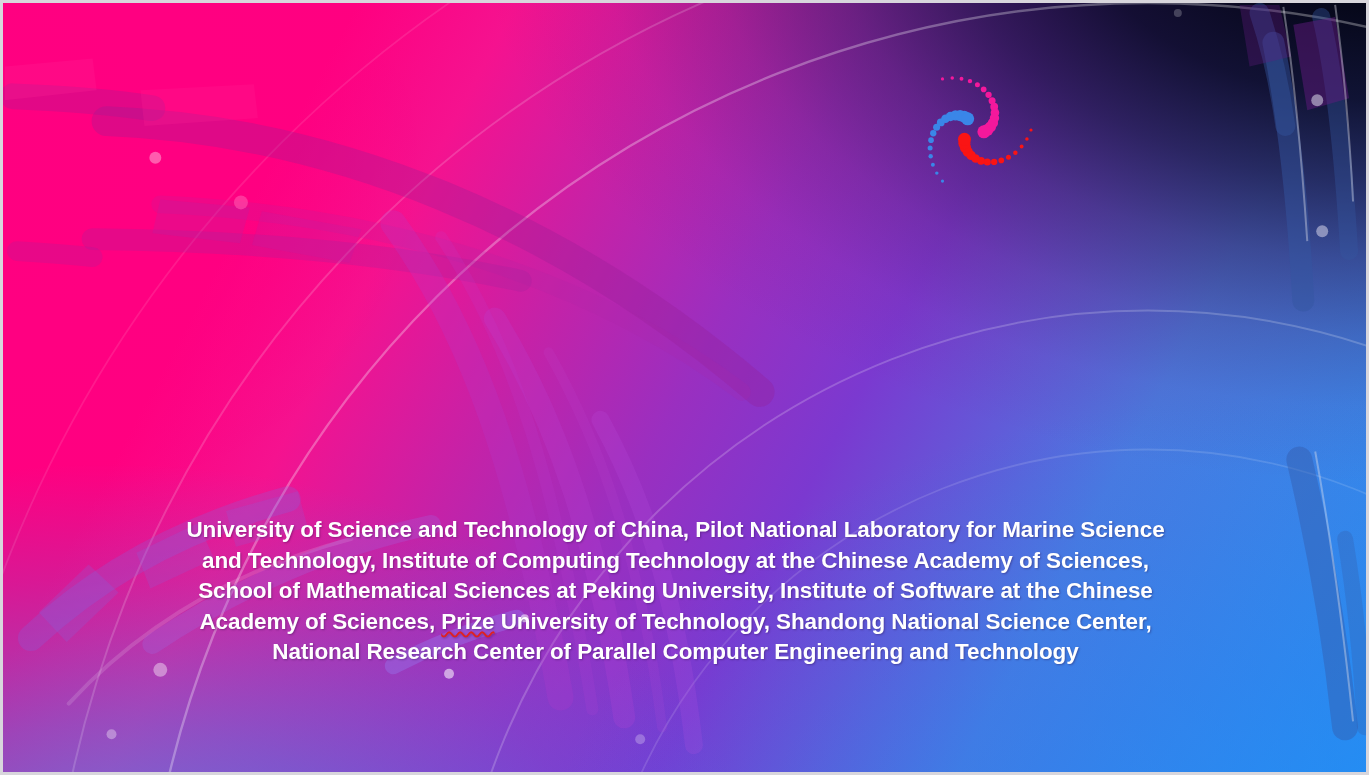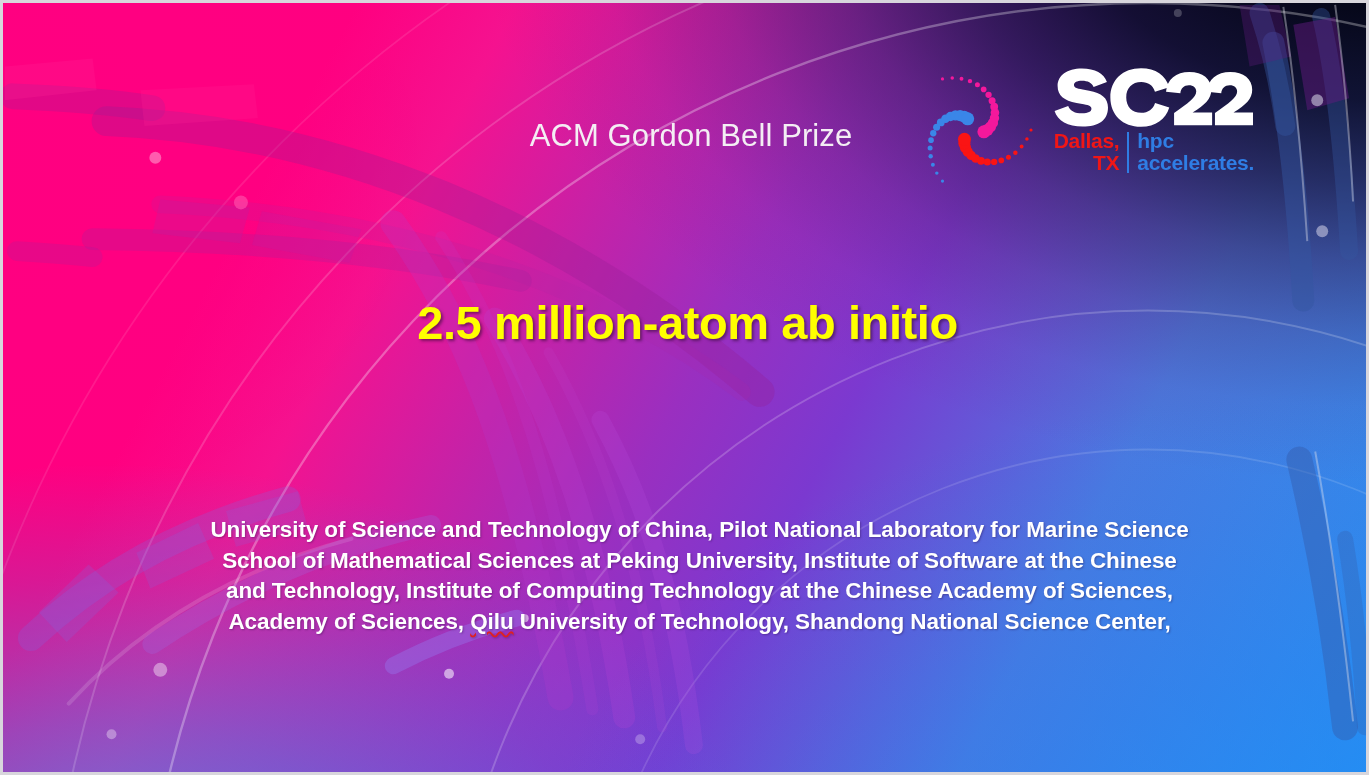--- a/index.html
+++ b/index.html
@@ -167,21 +167,21 @@
     font-size: 47px;
     line-height: 1.33;
     letter-spacing: -0.4px;
     text-shadow: 2px 2px 3px rgba(50,10,50,0.55);
   }
   #title .tline { display: block; white-space: nowrap; }
 
   
   #affil {
     position: absolute;
-    left: 72px;
+    left: 48px;
     top: 512px;
     width: 1249px;
     text-align: center;
     color: #ffffff;
     font-weight: bold;
     font-size: 22.5px;
     line-height: 30.5px;
     letter-spacing: -0.1px;
     text-shadow: 1px 1px 2px rgba(40,10,60,0.35);
   }
@@ -289,21 +289,20 @@
           <circle cx="1325" cy="230" r="6" fill="rgba(200,200,225,0.60)"></circle>
           <circle cx="640" cy="742" r="5" fill="rgba(255,255,255,0.26)"></circle>
           <circle cx="1180" cy="10" r="4" fill="rgba(255,255,255,0.22)"></circle>
         </g>
 
       </g>
     </svg>
   </div>
 
   <div id="prize">
-    <span>ACM Gordon Bell Prize</span>
   </div>
 
   <div id="sc-logo">
 
     <div id="sc-spiral">
       <svg viewBox="0 0 132 132" aria-hidden="true">
 
         <g id="spiralArms">
             <circle cx="125.00" cy="66.00" r="1.60" fill="#fa1414"></circle>
             <circle cx="120.93" cy="74.90" r="1.74" fill="#fa1414"></circle>
@@ -347,48 +346,26 @@
             <circle cx="88.95" cy="48.63" r="4.30" fill="#f4189c"></circle>
             <circle cx="88.47" cy="54.09" r="4.71" fill="#f4189c"></circle>
             <circle cx="86.91" cy="58.92" r="5.14" fill="#f4189c"></circle>
             <circle cx="84.46" cy="62.91" r="5.58" fill="#f4189c"></circle>
             <circle cx="81.36" cy="65.92" r="6.03" fill="#f4189c"></circle>
             <circle cx="77.86" cy="67.86" r="6.50" fill="#f4189c"></circle>
           </g>
       </svg>
     </div>
 
-    <div id="sc-word">
-      <svg viewBox="0 0 206 62" aria-hidden="true">
-        <g fill="#ffffff">
-
-          <path d="M30.5 1.5c13.5 0 22.5 5 25.5 13.8l-13.6 5.2c-1.7-4.3-6-6.4-11.8-6.4-5.3 0-8.2 1.6-8.2 4.2 0 2.4 2.2 3.4 8.9 4.6l6.6 1.2c12.6 2.3 19.2 7.3 19.2 17.2C57.1 54.6 47 60.8 31.3 60.8 16 60.8 5.6 55 2.6 44.9l13.9-5.2c1.9 5 6.9 7.6 14.1 7.6 6.3 0 9.6-1.7 9.6-4.6 0-2.3-1.8-3.5-7.8-4.6l-7.4-1.4C12.3 34.3 5.7 29.2 5.7 19.4 5.7 8.4 15.3 1.5 30.5 1.5z"></path>
-
-          <path d="M90.8 1.3c14.9 0 25.2 7.2 28.7 19.3l-14.5 4.6c-2-6.3-6.9-9.8-14-9.8-9.4 0-15.3 6.1-15.3 15.7S81.6 46.7 91 46.7c7.2 0 12.1-3.6 14.1-10l14.5 4.6C116 53.5 105.7 60.9 90.7 60.9 72.1 60.9 59.5 48.8 59.5 31S72.2 1.3 90.8 1.3z"></path>
-
-          <path d="M124.5 46.9c14.3-9.8 22.6-15.8 22.6-21.8 0-4-2.8-6.6-7.5-6.6-5.1 0-8.2 3-8.7 8.4l-14.6-1.6C117.2 12.5 126.6 5 140.1 5c13.6 0 22.4 7.2 22.4 18.1 0 9.2-6.4 15.4-19.1 23.3h19.9v13.1h-38.8V46.9z"></path>
-
-          <path d="M166.2 46.9c14.3-9.8 22.6-15.8 22.6-21.8 0-4-2.8-6.6-7.5-6.6-5.1 0-8.2 3-8.7 8.4l-14.6-1.6C158.9 12.5 168.3 5 181.8 5c13.6 0 22.4 7.2 22.4 18.1 0 9.2-6.4 15.4-19.1 23.3h19.9v13.1h-38.8V46.9z"></path>
-        </g>
-      </svg>
-
-      <div class="sc-tag">
-        <div class="sc-city">Dallas,
-TX</div>
-        <div class="sc-rule"></div>
-        <div class="sc-hpc">hpc
-accelerates.</div>
-      </div>
-    </div>
   </div>
 
   <h1 id="title">
-    <span class="tline">2.5 million-atom ab initio</span>
   </h1>
 
   <div id="affil">
     <span class="aline">University of Science and Technology of China, Pilot National Laboratory for Marine Science</span>
+    <span class="aline">and Technology, Institute of Computing Technology at the Chinese Academy of Sciences,</span>
     <span class="aline">School of Mathematical Sciences at Peking University, Institute of Software at the Chinese</span>
-    <span class="aline">and Technology, Institute of Computing Technology at the Chinese Academy of Sciences,</span>
-    <span class="aline"><span>Academy of Sciences, </span><span class="misspelled">Qilu</span><span> University of Technology, Shandong National Science Center,</span></span>
+    <span class="aline"><span>Academy of Sciences, </span><span class="misspelled">Prize</span><span> University of Technology, Shandong National Science Center,</span></span>
+    <span class="aline">National Research Center of Parallel Computer Engineering and Technology</span>
   </div>
 
 </div>
 
 </body></html>

